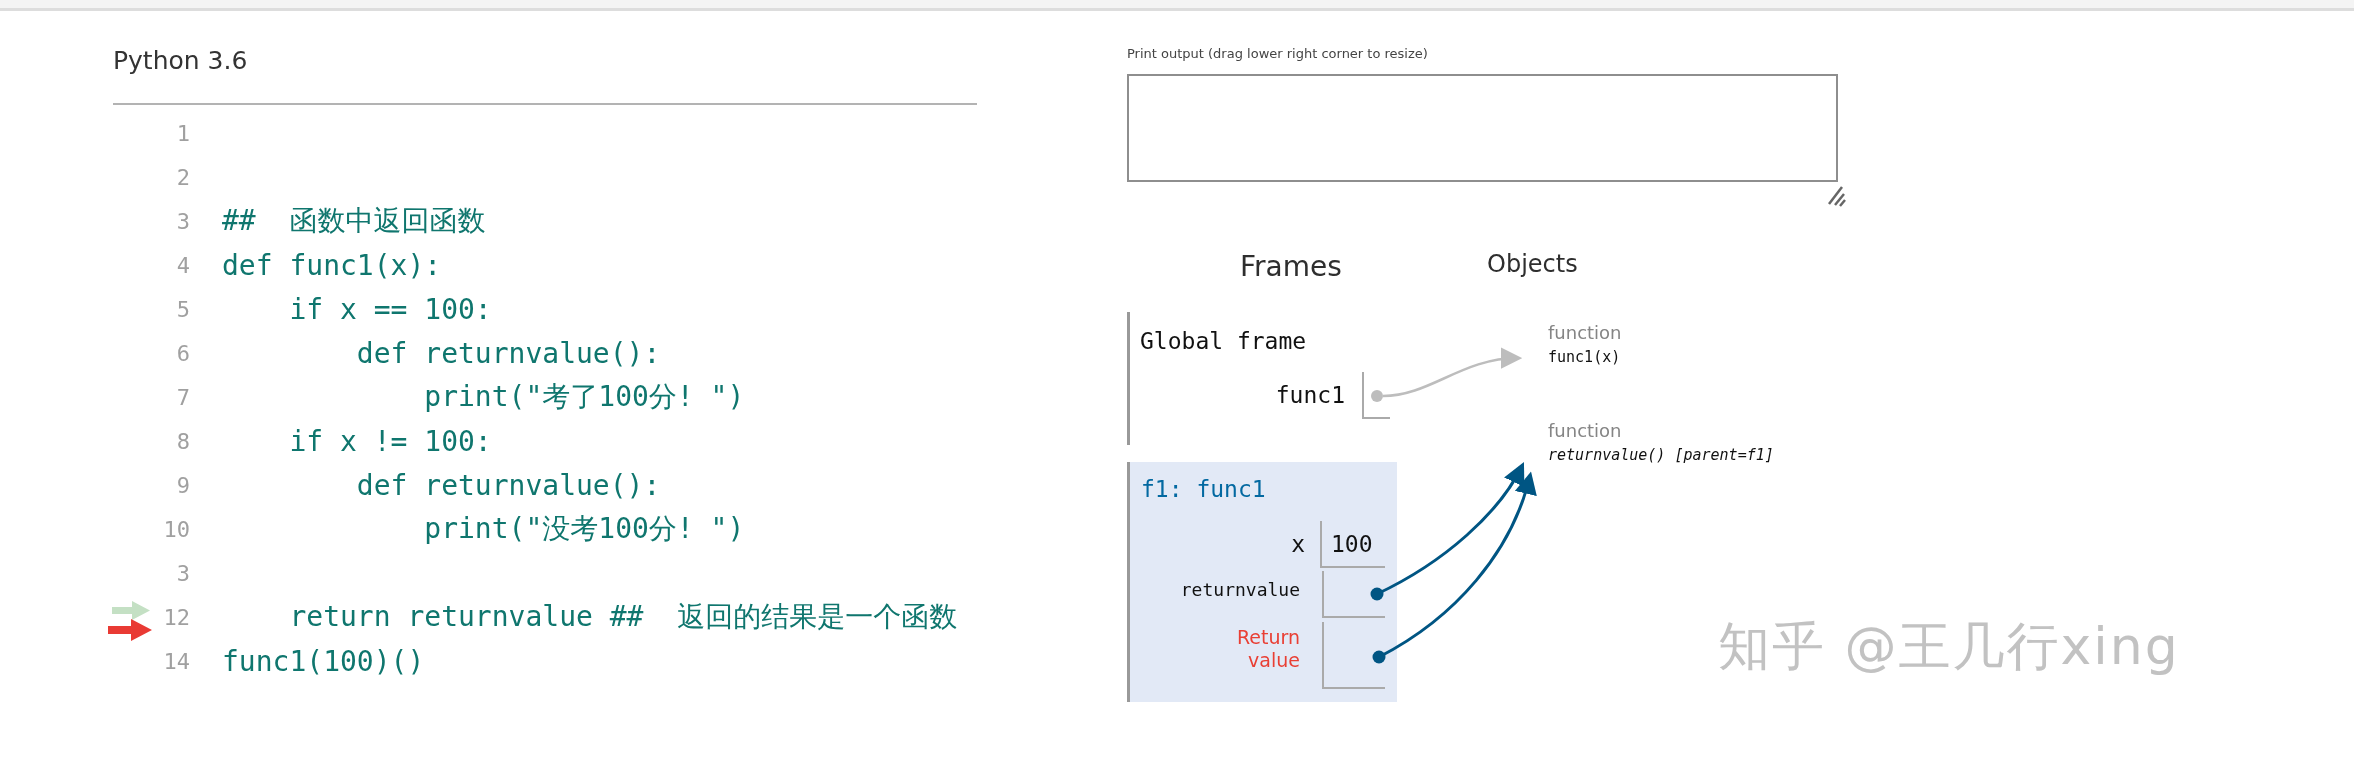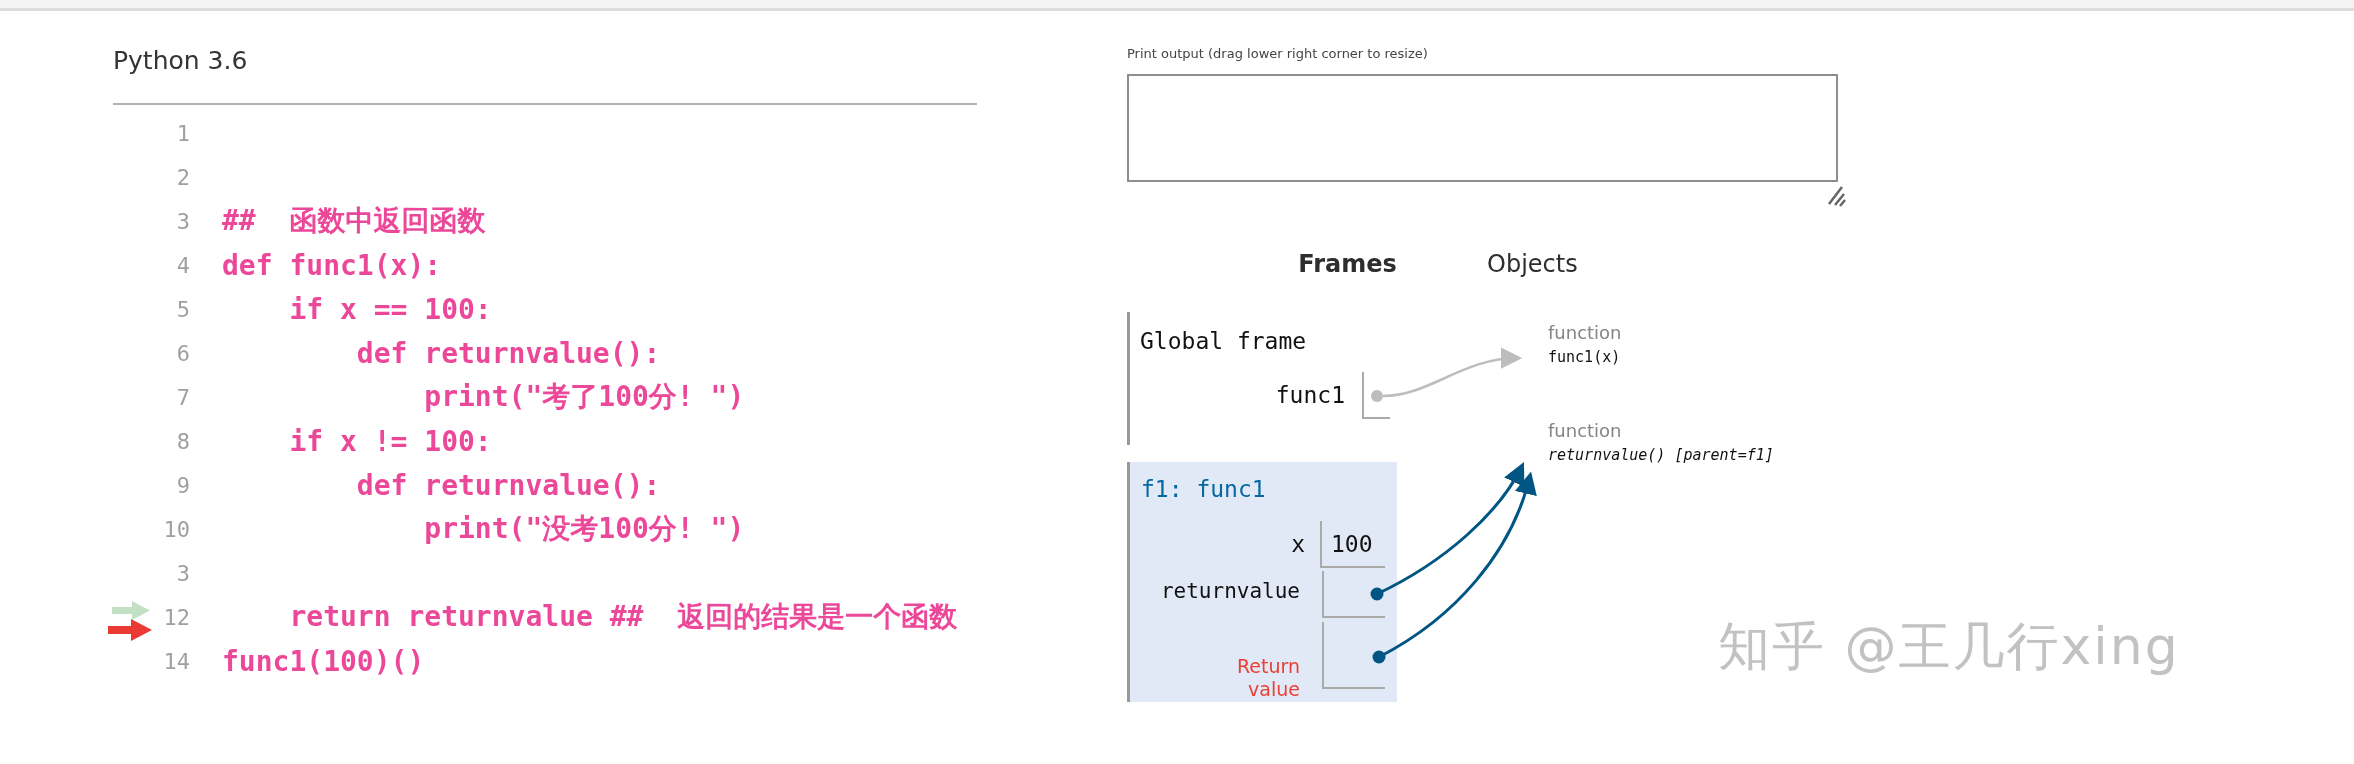--- a/index.html
+++ b/index.html
@@ -14,34 +14,34 @@
   
   #code-title { left:113px; top:46px; width:864px; 
                 font-size:25px; color:#333; }
   #code-divider { left:113px; top:103px; width:864px; height:0;
                   border-top:2px solid #b3b3b3; }
   #code-rows { left:110px; top:111px; width:1050px; }
   .code-row { height:44px; display:flex; align-items:center; }
   .line-num { width:80px; text-align:right; font-family:"DejaVu Sans Mono",monospace;
               font-size:22px; color:#a0a0a0; flex:0 0 auto; }
   .code-text { padding-left:32px; font-family:"DejaVu Sans Mono",monospace;
-               font-size:28px; color:#ec4899; white-space:pre;font-weight:bold; }
+               font-size:28px; color:#0f766e; white-space:pre; }
 
   #exec-arrows { left:104px; top:594px; }
 
   
   #print-output-label { left:1127px; top:46px; font-size:13px; color:#444; }
   #print-output-box { left:1127px; top:74px; width:711px; height:108px;
                       border:2px solid #8e8e8e; background:#fff; resize:none;
                       font-size:20px; font-family:"DejaVu Sans Mono",monospace;
                       outline:none; padding:4px; }
   #resize-grip { left:1820px; top:184px; }
 
-  #frames-header  { left:1240px; top:250px; width:215px; text-align:center;
-                    font-size:24px; color:#2e2e2e;font-weight:bold; }
+  #frames-header  { left:1240px; top:250px; width:215px; 
+                    font-size:28px; color:#2e2e2e; }
   #objects-header { left:1487px; top:250px; font-size:24px; color:#2e2e2e; }
 
   .mono { font-family:"DejaVu Sans Mono",monospace; }
 
   
   #global-frame { left:1127px; top:312px; width:260px; height:133px;
                   border-left:3px solid var(--frame-left-border,#999); }
   #global-frame-label { left:1140px; top:328px; font-size:23px; color:#111; }
   #gf-var-func1 { left:1139px; top:382px; width:206px; text-align:right;
                   font-size:23px; color:#111; }
@@ -52,25 +52,25 @@
   
   #f1-frame { left:1127px; top:462px; width:270px; height:240px;
               background:var(--frame-highlight-bg,#e2e9f6);
               border-left:3px solid var(--frame-left-border,#999); }
   #f1-frame-label { left:1141px; top:476px; font-size:23px; color:#0369a1; }
   #f1-var-x    { left:1139px; top:531px; width:166px; text-align:right;
                  font-size:23px; color:#111; }
   #f1-cell-x   { left:1320px; top:521px; width:65px; height:47px; }
   #f1-val-x    { left:1331px; top:531px; font-size:23px; color:#111; }
   #f1-var-returnvalue { left:1139px; top:579px; width:161px; text-align:right;
-                        font-size:21px; color:#111; }
+                        font-size:18px; color:#111; }
   #f1-cell-returnvalue { left:1322px; top:571px; width:63px; height:47px; }
   #f1-var-retval { left:1139px; top:626px; width:161px; text-align:right;
                    font-size:19px; line-height:23px;
-                   color:var(--return-label-red,#e93f34);margin-top:29px; }
+                   color:var(--return-label-red,#e93f34); }
   #f1-cell-retval { left:1322px; top:622px; width:63px; height:67px; }
 
   
   .type-label { font-size:18px; color:#858585; }
   .obj-repr   { font-size:15px; color:#111; }
   #obj1-type { left:1548px; top:322px; }
   #obj1-repr { left:1548px; top:348px; }
   #obj2-type { left:1548px; top:420px; }
   #obj2-repr { left:1548px; top:446px;font-style:italic; }
 

